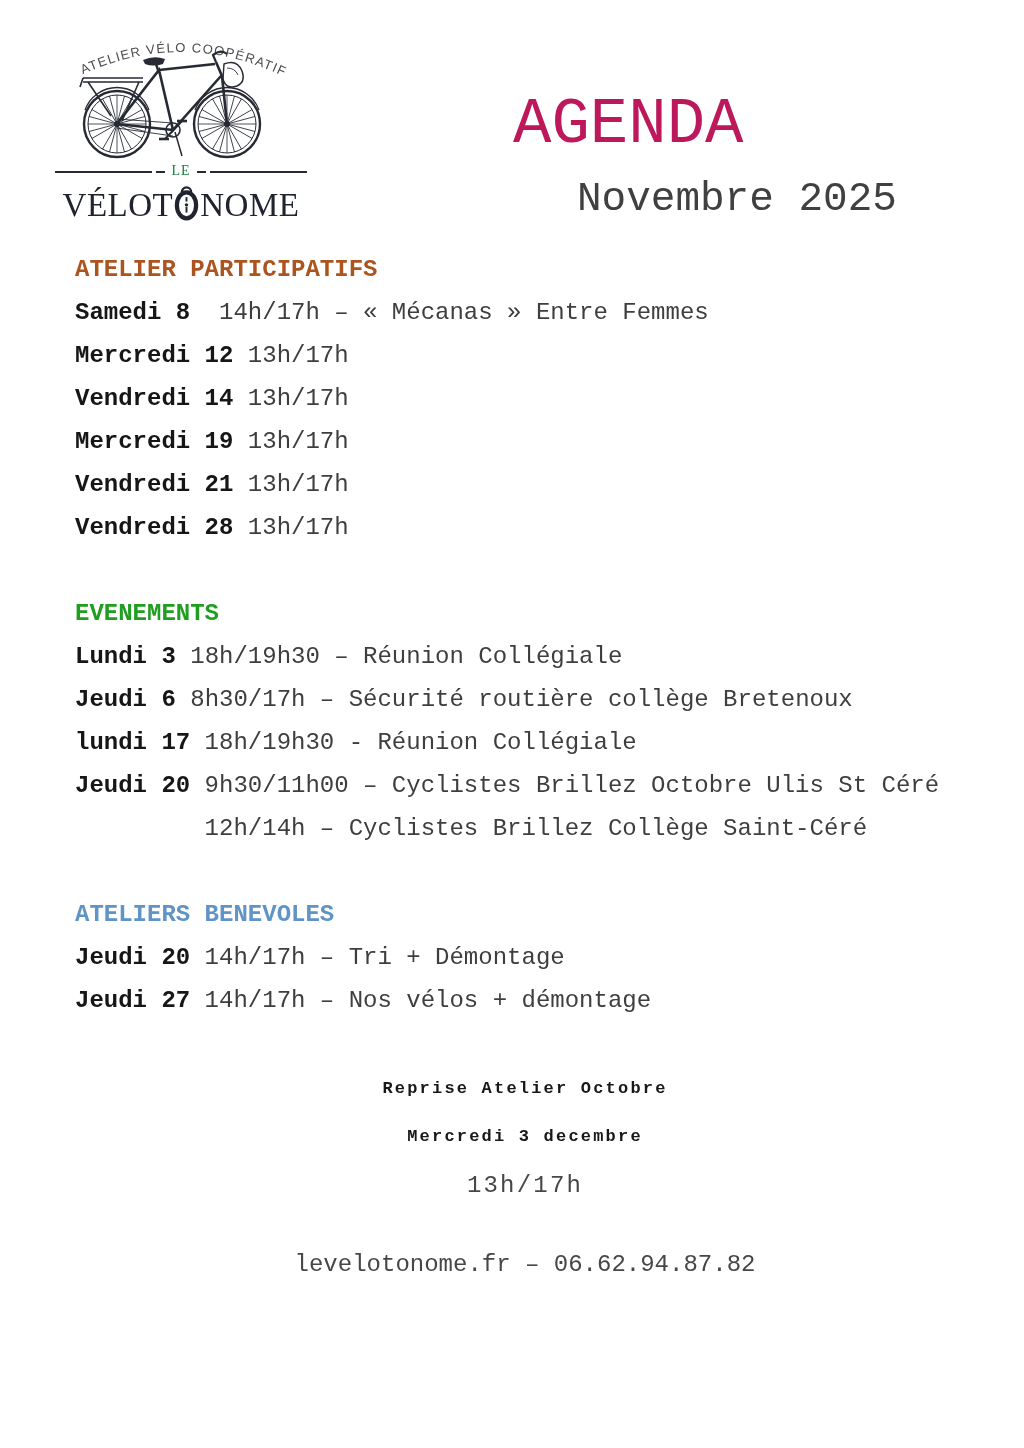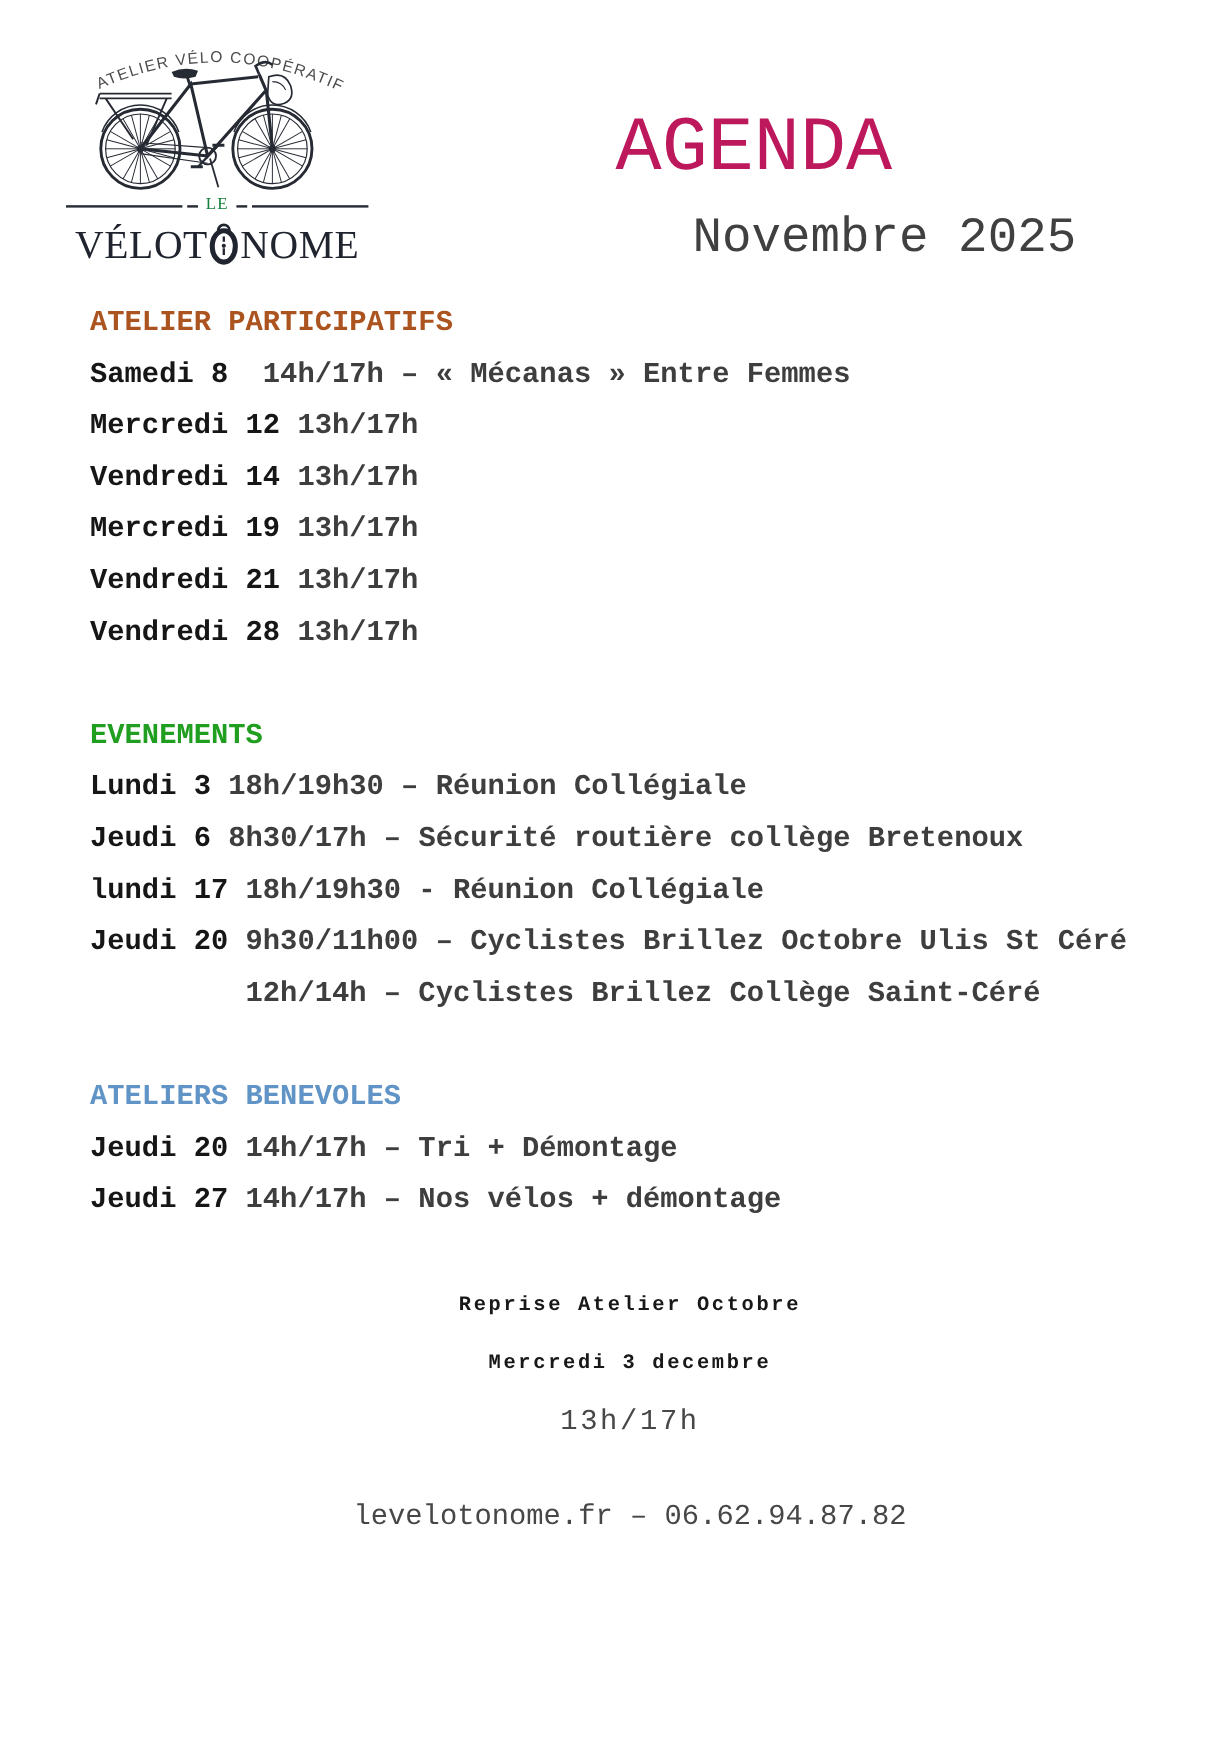--- a/index.html
+++ b/index.html
@@ -41,21 +41,21 @@
   }
 
   
   .content { position:absolute; left:75px; top:248px; width:900px; }
   .sec-h {
     margin:0; font-size:24px; font-weight:700;
     line-height:43px; height:43px; white-space:pre;
   }
   .line { margin:0; font-size:24px; line-height:43px; height:43px; white-space:pre; }
   .line .day { font-weight:700; color:#161616; }
-  .line .detail { font-weight:700; color:#3e3e3e; }
+  .line .detail { font-weight:400; color:#3e3e3e; }
   .gap { height:43px; }
 
   
   .closing { text-align:center; }
   .closing-bold {
     margin:0; font-size:17px; font-weight:700; letter-spacing:2.2px;
     line-height:48px; height:48px; color:#181818; white-space:pre;
   }
   .closing-time {
     margin:0; font-size:24px; font-weight:400; letter-spacing:2.2px;

